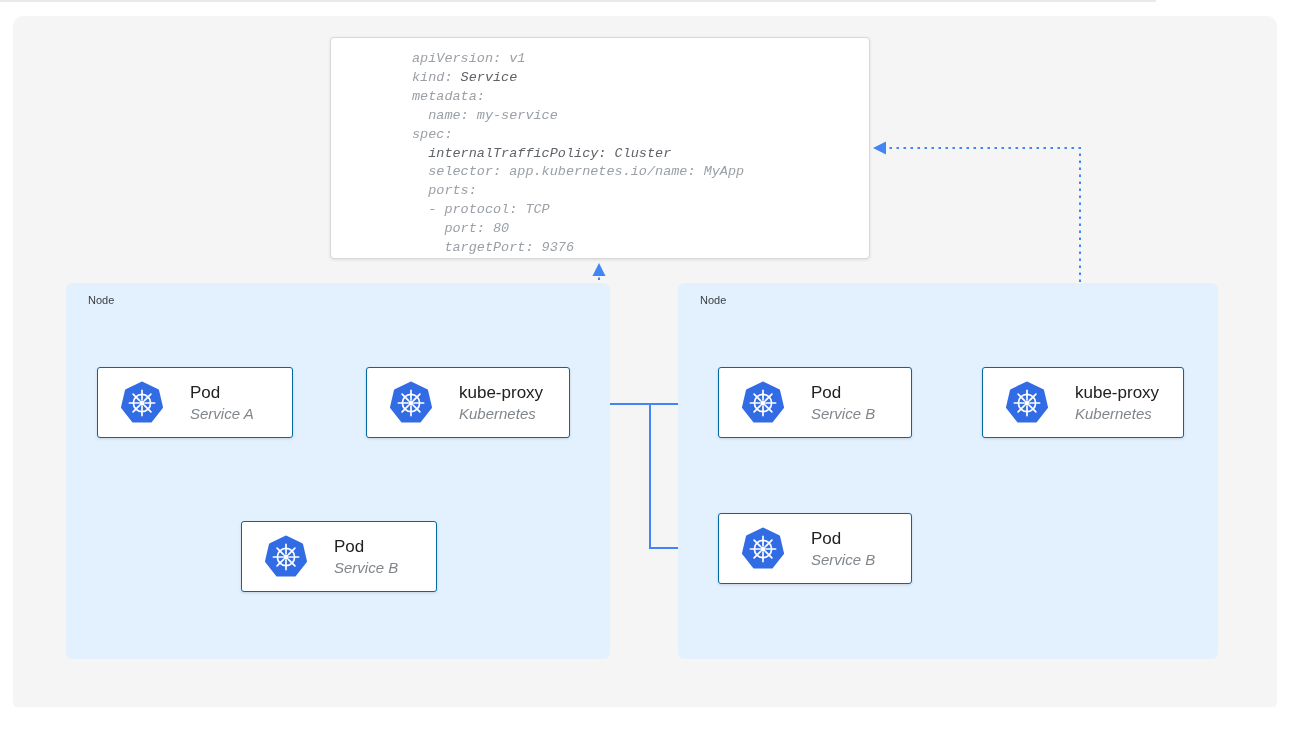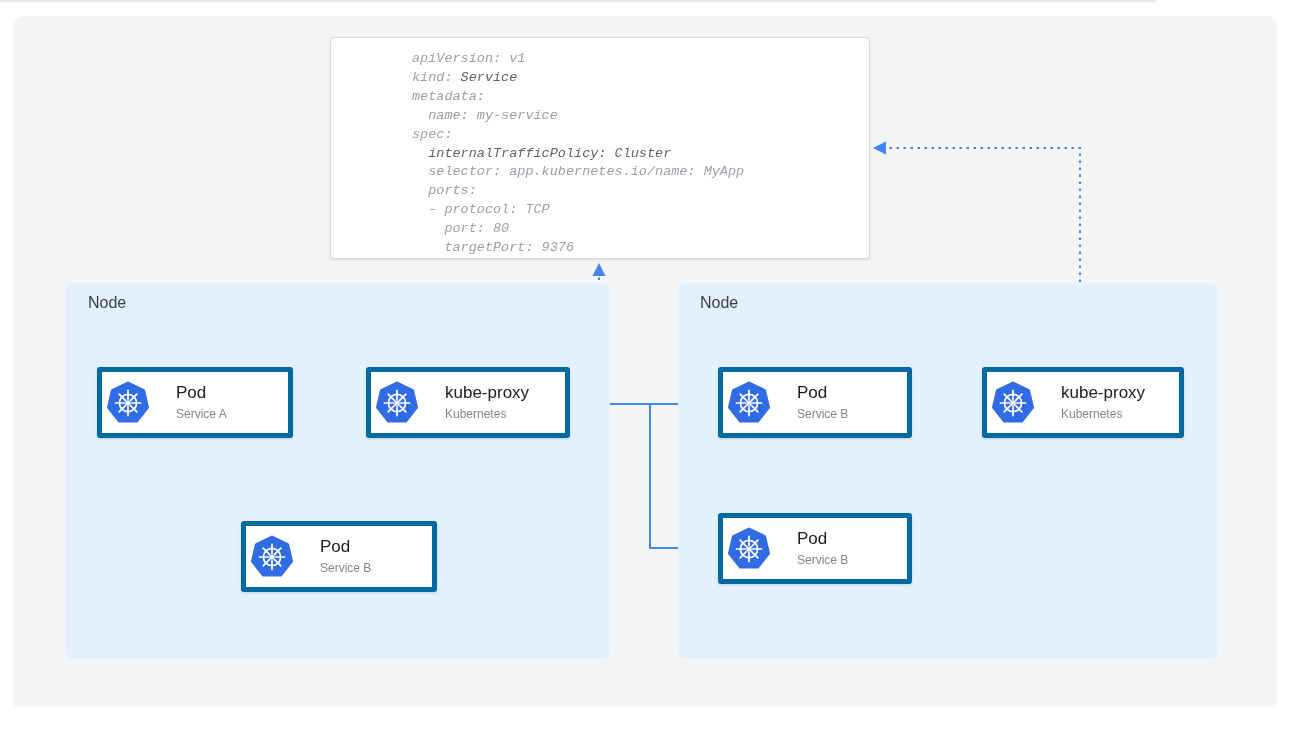--- a/index.html
+++ b/index.html
@@ -12,30 +12,30 @@
   .yaml-box{position:absolute;left:330px;top:37px;width:540px;height:222px;background:#ffffff;
             border:1px solid #d8d8d8;border-radius:4px;box-shadow:0 1px 3px rgba(0,0,0,.10);box-sizing:border-box;}
   .yaml-code{position:absolute;left:81px;top:12px;font-family:"Liberation Mono",monospace;
              font-style:italic;font-size:13.5px;line-height:18.9px;color:var(--yaml-text,#9aa0a6);white-space:pre;}
   .yaml-code b{color:var(--yaml-bold,#5f6368);font-weight:400;}
 
   
   .node{position:absolute;top:283px;height:376px;background:var(--node-fill,#e3f0fd);border-radius:6px;}
   .node-left{left:66px;width:544px;}
   .node-right{left:678px;width:540px;}
-  .node-label{position:absolute;left:22px;top:11px;font-size:16px;color:var(--node-label,#3c4043);}
-
-  
-  .card{position:absolute;background:#ffffff;border:5px solid #0369a1;border-radius:3px;
+  .node-label{position:absolute;left:22px;top:11px;font-size:11px;color:var(--node-label,#3c4043);}
+
+  
+  .card{position:absolute;background:#ffffff;border:1px solid #0369a1;border-radius:3px;
         box-shadow:0 1px 3px rgba(0,0,0,.13);box-sizing:border-box;
-        display:flex;align-items:center;padding-left:4px;}
+        display:flex;align-items:center;padding-left:22px;}
   .card .k8s-icon{width:44px;height:44px;flex:0 0 44px;display:block;}
   .card .texts{display:flex;flex-direction:column;justify-content:center;margin-left:26px;}
   .card .title{font-size:17px;color:var(--title-text,#212121);line-height:22px;}
-  .card .subtitle{font-size:12px;color:var(--subtitle-text,#80868b);line-height:20px;}
+  .card .subtitle{font-size:15px;color:var(--subtitle-text,#80868b);line-height:20px;font-style:italic;}
 
   #card-pod-a      {left:97px; top:367px;width:196px;height:71px;}
   #card-kp-left    {left:366px;top:367px;width:204px;height:71px;}
   #card-pod-b-left {left:241px;top:521px;width:196px;height:71px;}
   #card-pod-b-rt   {left:718px;top:367px;width:194px;height:71px;}
   #card-kp-right   {left:982px;top:367px;width:202px;height:71px;}
   #card-pod-b-rb   {left:718px;top:513px;width:194px;height:71px;}
 
   
   .connectors{position:absolute;left:0;top:0;width:1296px;height:729px;pointer-events:none;}

